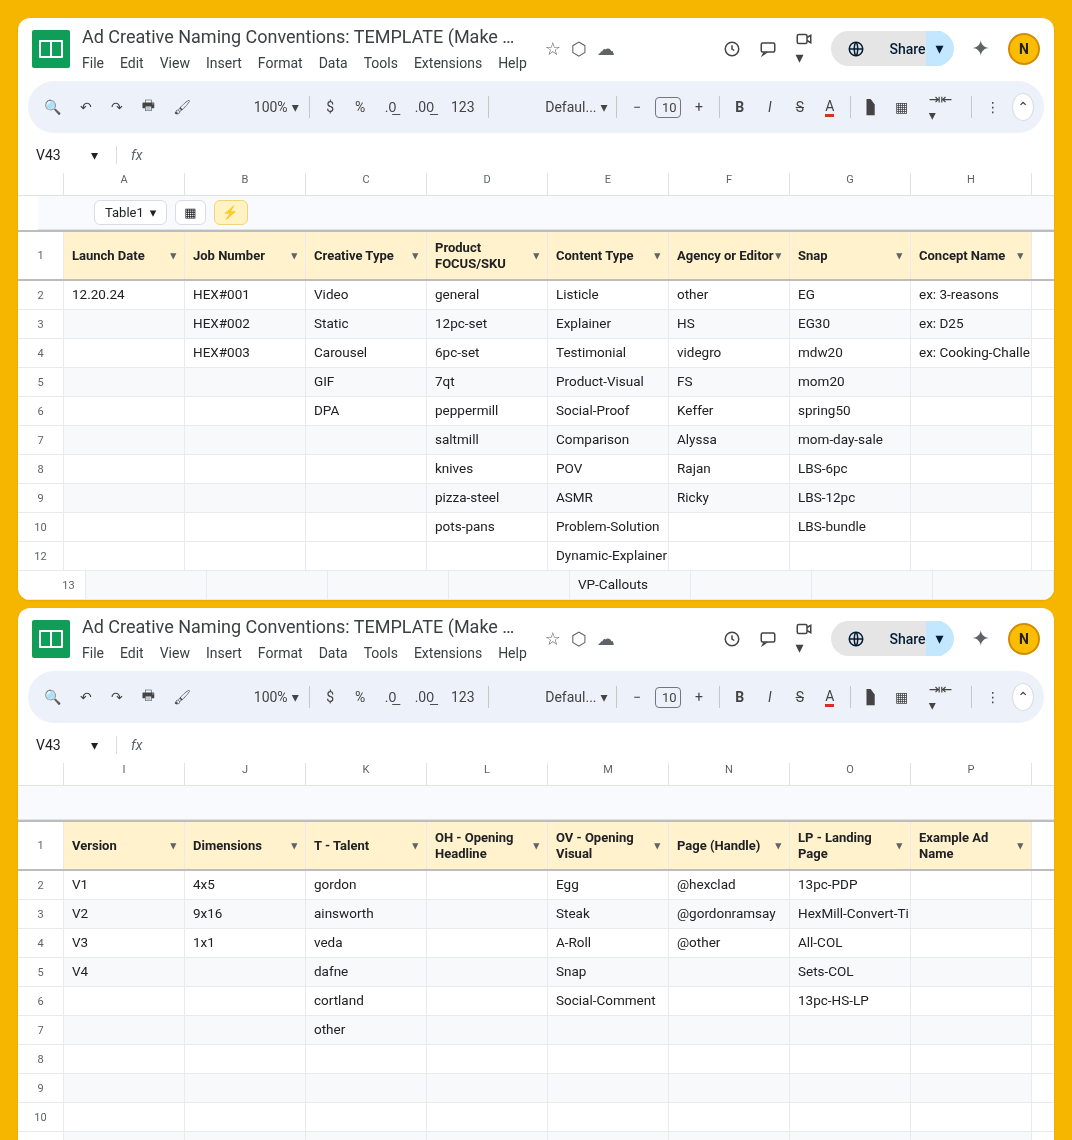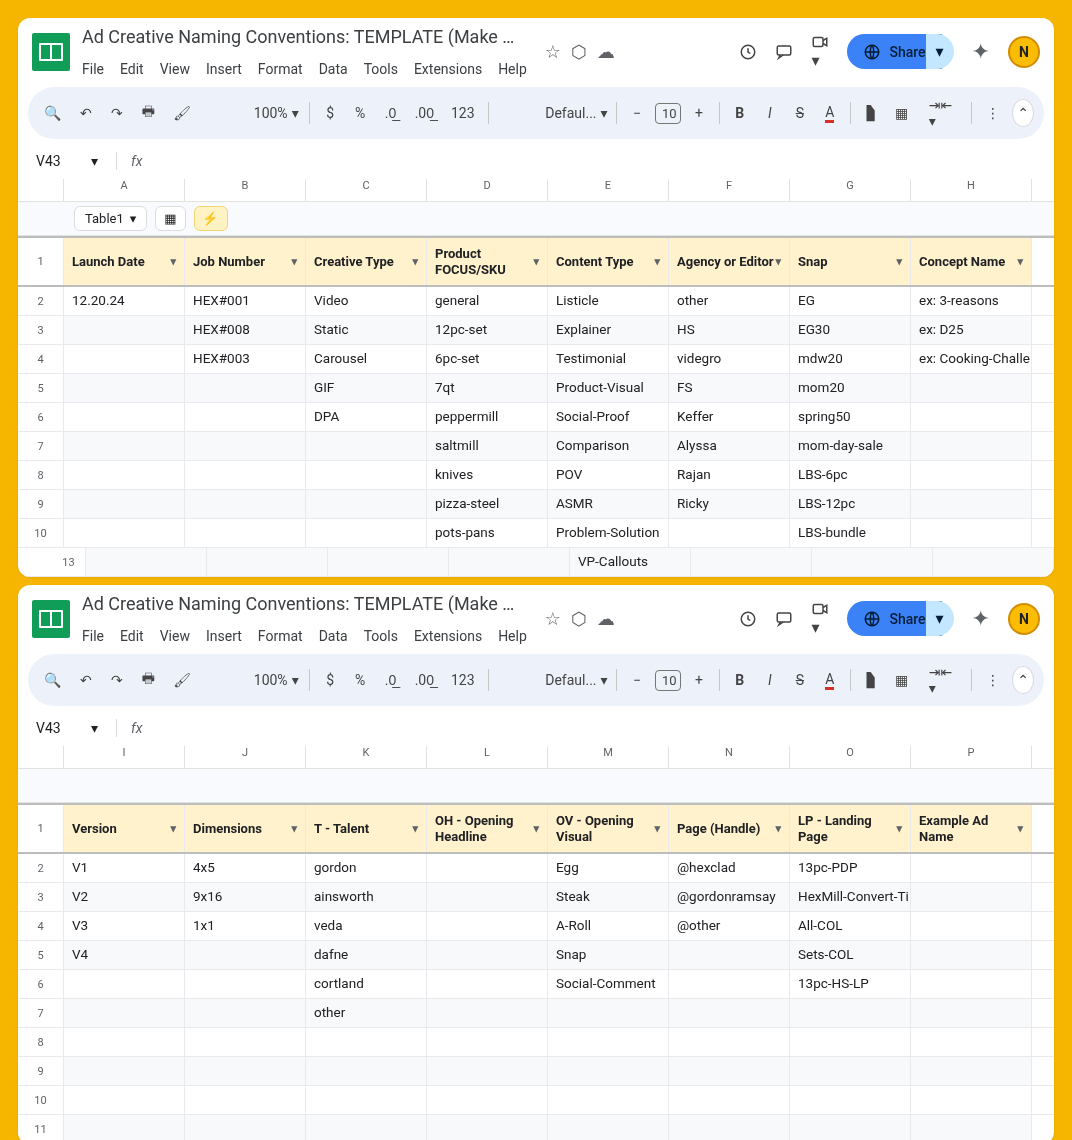--- a/index.html
+++ b/index.html
@@ -4,45 +4,45 @@
 <style>
   * { box-sizing: border-box; margin: 0; padding: 0; }
   body { font-family: "Google Sans", Roboto, Arial, sans-serif; background: #f6b600; padding: 18px; color: #202124; width:1072px; }
   .sheet-window { background: #fff; border-radius: 12px; overflow: hidden; margin-bottom: 8px; box-shadow: 0 1px 3px rgba(0,0,0,0.08); }
   .hdr { display:flex; align-items:center; padding: 8px 14px 4px 14px; gap:12px; }
   .logo { width:38px; height:38px; background:#0f9d58; border-radius:2px; display:flex; align-items:center; justify-content:center; position:relative; }
   .logo::before { content:""; position:absolute; width:20px; height:14px; border:2px solid #fff; border-radius:1px;}
   .logo::after { content:""; position:absolute; width:2px; height:14px; background:#fff;}
   .title-block { flex:0 1 auto; min-width:0; }
   .doc-title { font-size:18px; color:#3c4043; white-space:nowrap; overflow:hidden; text-overflow:ellipsis; max-width:440px;}
-  .menus { display:flex; gap:16px; font-size:14px; color:#3c4043; margin-top:14px;}
+  .menus { display:flex; gap:16px; font-size:14px; color:#3c4043; margin-top:8px;}
   .menus span { cursor:pointer; }
   .title-icons { display:flex; gap:10px; align-items:center; color:#5f6368; font-size:18px; margin-left:6px;}
   .spacer { flex:1; }
   .right-icons { display:flex; gap:18px; align-items:center; color:#444;}
-  .share-btn { background:#3b82f6; border-radius:40px 0 0 40px; padding:8px 16px; display:flex; align-items:center; gap:8px; font-weight:500; font-size:14px; color:#001d35;}
+  .share-btn { background:#e5e5e5; border-radius:40px 0 0 40px; padding:8px 16px; display:flex; align-items:center; gap:24px; font-weight:500; font-size:14px; color:#001d35;}
   .share-drop { background:#c2e7ff; border-radius:0 40px 40px 0; padding:8px 10px; margin-left:-16px; color:#001d35;}
   .avatar { width:32px; height:32px; border-radius:50%; background:#fbbc04; border:2px solid #d28c00; display:flex; align-items:center; justify-content:center; font-weight:bold; color:#202124; font-size:14px;}
   .gemini { font-size:22px; color:#5f6368; }
   .toolbar { margin:6px 10px 8px 10px; background:#edf2fa; border-radius:40px; display:flex; align-items:center; padding:4px 10px; gap:6px; font-size:14px; color:#444;}
   .tbtn { padding:6px 8px; border-radius:4px; display:flex; align-items:center; justify-content:center; min-width:24px; cursor:pointer;}
   .tsep { width:1px; height:22px; background:#c7c7c7; margin:0 2px;}
   .zoom { display:flex; align-items:center; gap:4px;margin-left:48px;}
   .fontbox { border:1px solid #747775; border-radius:4px; padding:2px 6px; font-size:13px; min-width:26px; text-align:center;}
   .expand-circ { width:28px; height:28px; border-radius:50%; background:#fff; display:flex; align-items:center; justify-content:center; margin-left:auto; color:#444; border:1px solid #dadce0;}
   .namebox { display:flex; align-items:center; padding:4px 14px 8px 14px; gap:14px; font-size:14px;}
   .cellref { width:70px; display:flex; justify-content:space-between; padding:2px 4px;}
   .fx { color:#5f6368; font-style:italic;}
   .nbsep { width:1px; height:18px; background:#dadce0;}
   
   .grid { position:relative; }
   .colhdr { display:flex; background:#fff; border-bottom:1px solid #e1e3e1;}
   .corner { width:46px; height:22px; border-right:1px solid #e1e3e1; background:#fff;}
   .ch { flex:0 0 121px; height:22px; border-right:1px solid #e1e3e1; text-align:center; font-size:11px; color:#5f6368; background:#fff;}
-  .tabchips { display:flex; align-items:center; gap:8px; height:34px; padding-left:56px; background:#f8fafd; border-bottom:1px solid #e1e3e1;}
+  .tabchips { display:flex; align-items:center; gap:8px; height:34px; padding-left:56px; background:#f8fafd; border-bottom:1px solid #e1e3e1;margin-left:20px;}
   .chip { background:#fff; border:1px solid #dadce0; border-radius:6px; padding:4px 10px; font-size:13px; display:flex; align-items:center; gap:6px;}
   .chip.small { padding:4px 8px;}
   .chip.bolt { background:#fff3c4; border-color:#f1d477;}
   .row { display:flex; border-bottom:1px solid #e8eaed; min-height:29px;}
   .rn { width:46px; display:flex; align-items:center; justify-content:center; font-size:11px; color:#5f6368; border-right:1px solid #e8eaed; background:#fff;}
   .cell { flex:0 0 121px; border-right:1px solid #e8eaed; padding:5px 8px; font-size:13.5px; white-space:nowrap; overflow:hidden;}
   .hrow .cell { background:#fff2cc; font-weight:bold; font-size:13px; display:flex; align-items:center; justify-content:space-between; padding:8px 8px; white-space:normal; line-height:1.2;}
   .hrow { border-top:2px solid #bdbdbd; border-bottom:2px solid #bdbdbd;}
   .hrow .cell .arr { color:#5f6368; font-size:11px;}
   .row.even .cell { background:#f8f9fa;}
@@ -219,21 +219,21 @@
           <div class="cell">Video</div>
           <div class="cell">general</div>
           <div class="cell">Listicle</div>
           <div class="cell">other</div>
           <div class="cell">EG</div>
           <div class="cell">ex: 3-reasons</div>
         </div>
         <div class="row even">
           <div class="rn">3</div>
           <div class="cell"></div>
-          <div class="cell">HEX#008</div>
+          <div class="cell">HEX#002</div>
           <div class="cell">Static</div>
           <div class="cell">12pc-set</div>
           <div class="cell">Explainer</div>
           <div class="cell">HS</div>
           <div class="cell">EG30</div>
           <div class="cell">ex: D25</div>
         </div>
         <div class="row">
           <div class="rn">4</div>
           <div class="cell"></div>
@@ -302,20 +302,31 @@
         </div>
         <div class="row">
           <div class="rn">10</div>
           <div class="cell"></div>
           <div class="cell"></div>
           <div class="cell"></div>
           <div class="cell">pots-pans</div>
           <div class="cell">Problem-Solution</div>
           <div class="cell"></div>
           <div class="cell">LBS-bundle</div>
+          <div class="cell"></div>
+        </div>
+        <div class="row">
+          <div class="rn">12</div>
+          <div class="cell"></div>
+          <div class="cell"></div>
+          <div class="cell"></div>
+          <div class="cell"></div>
+          <div class="cell">Dynamic-Explainer</div>
+          <div class="cell"></div>
+          <div class="cell"></div>
           <div class="cell"></div>
         </div>
         <div class="row even" style="max-height: 14px; overflow: hidden; padding-left: 34px;">
           <div class="rn">13</div>
           <div class="cell"></div>
           <div class="cell"></div>
           <div class="cell"></div>
           <div class="cell"></div>
           <div class="cell">VP-Callouts</div>
           <div class="cell"></div>

